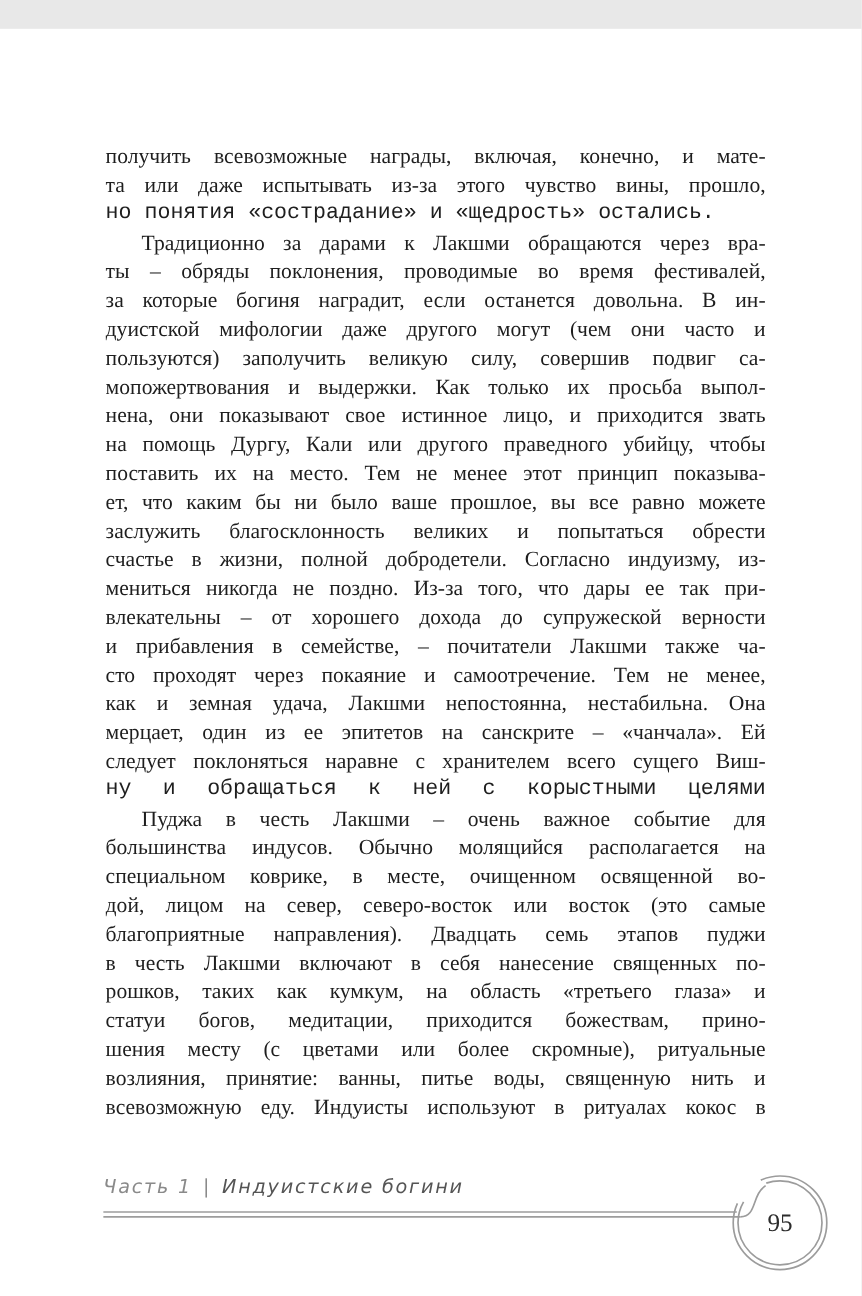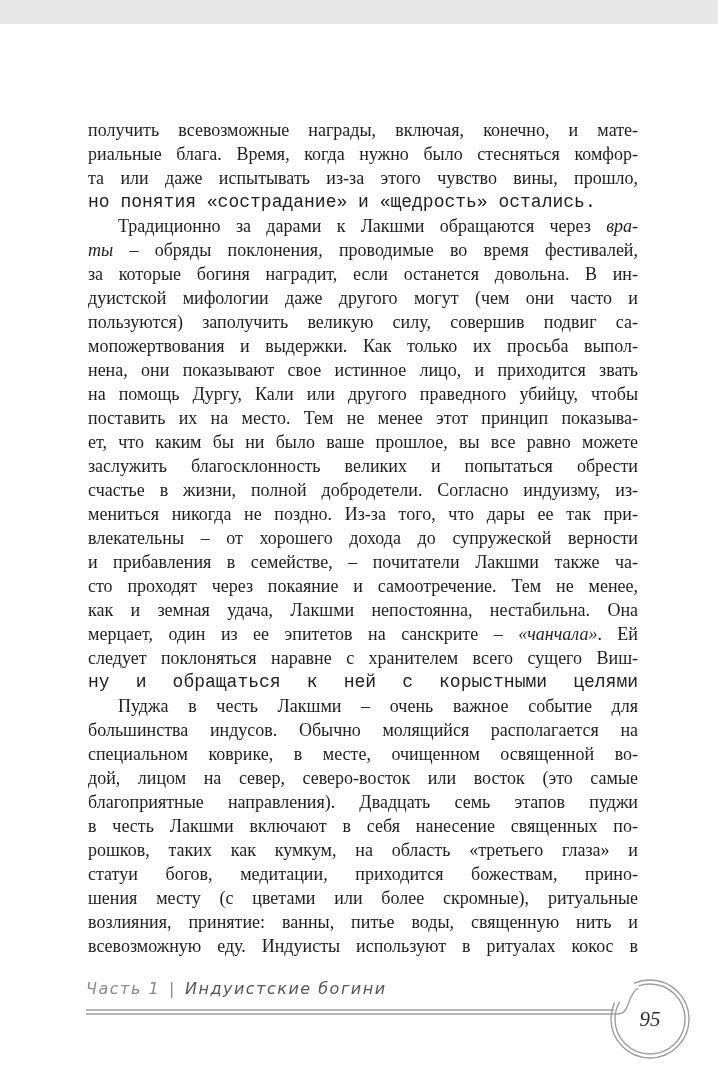--- a/index.html
+++ b/index.html
@@ -27,21 +27,21 @@
     font-size:18px;
     line-height:24px;
     height:24px;
     overflow:hidden;
     text-align:justify;
     text-align-last:justify;
     text-justify:inter-word;
   }
   .line.no-stretch{text-align-last:left;font-family:Liberation Mono, monospace;}
   .line.indent{text-indent:30px;}
-  .it{font-style:italic;}
+  .it{}
   .footer-label{
     position:absolute;
     left:86px;top:955px;
     font-family:"DejaVu Sans", sans-serif;
     font-style:italic;
     font-size:16px;
     letter-spacing:1.5px;
     white-space:nowrap;
   }
   .footer-label .part{color:var(--footer-part-color);}
@@ -52,31 +52,29 @@
     left:86px;top:948px;
     width:616px;height:100px;
   }
   .page-number{
     position:absolute;
     left:650px;top:995px;
     transform:translate(-50%,-50%);
     font-family:"Liberation Serif", serif;
     font-size:21px;
     color:var(--page-number-color);
-    font-style:italic;
   }
 </style>
 </head>
 <body>
 
 <div class="page">
 
   <div class="text-block">
       <div class="line">получить всевозможные награды, включая, конечно, и мате-</div>
-      <div class="line">риальные блага. Время, когда нужно было стесняться комфор-</div>
       <div class="line">та или даже испытывать из-за этого чувство вины, прошло,</div>
       <div class="line no-stretch">но понятия «сострадание» и «щедрость» остались.</div>
       <div class="line indent">Традиционно за дарами к Лакшми обращаются через <span class="it">вра-</span></div>
       <div class="line"><span class="it">ты</span> – обряды поклонения, проводимые во время фестивалей,</div>
       <div class="line">за которые богиня наградит, если останется довольна. В ин-</div>
       <div class="line">дуистской мифологии даже другого могут (чем они часто и</div>
       <div class="line">пользуются) заполучить великую силу, совершив подвиг са-</div>
       <div class="line">мопожертвования и выдержки. Как только их просьба выпол-</div>
       <div class="line">нена, они показывают свое истинное лицо, и приходится звать</div>
       <div class="line">на помощь Дургу, Кали или другого праведного убийцу, чтобы</div>

